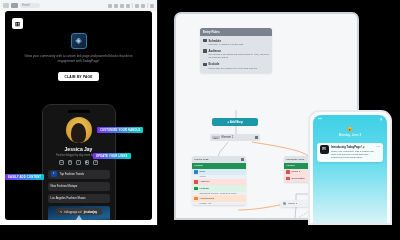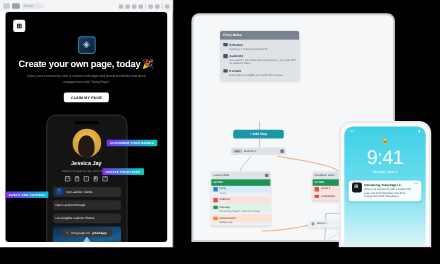--- a/index.html
+++ b/index.html
@@ -298,21 +298,20 @@
       <div class="bb-sep"></div>
       <div class="bb-dot"></div>
     </div>
 
     <div class="page-body">
 
       <div class="logo-chip">⊞</div>
 
       <div class="hero">
         <div class="hero-badge">◈</div>
-        <div class="hero-title">Create your own page, today 🎉</div>
         <div class="hero-sub">Grow your community with a custom link page and powerful blocks that drive engagement with TodayPage!</div>
         <button class="hero-btn">CLAIM MY PAGE</button>
       </div>
 
       <div class="tag tag-handle">CUSTOMIZE YOUR HANDLE</div>
       <div class="tag tag-links">UPDATE YOUR LINKS</div>
       <div class="tag tag-content">EASILY ADD CONTENT</div>
 
       <div class="phone-mock">
         <div class="phone-notch"></div>
@@ -467,21 +466,20 @@
       </div>
     </div>
 
     <div class="phone-right">
       <div class="pr-screen">
         <div class="pr-status">
           <span>••••</span>
           <span>▮</span>
         </div>
         <div class="pr-lock">🔒</div>
-        <div class="pr-time">9:41</div>
         <div class="pr-date">Monday, June 3</div>
         <div class="pr-notif">
           <div class="pn-icon">⊞</div>
           <div class="pn-body">
             <div class="pn-title">Introducing TodayPage! 🎉</div>
             <div class="pn-text">Grow your community with a custom link page and powerful blocks that drive engagement with TodayPage!</div>
           </div>
           <div class="pn-time">now</div>
         </div>
       </div>

